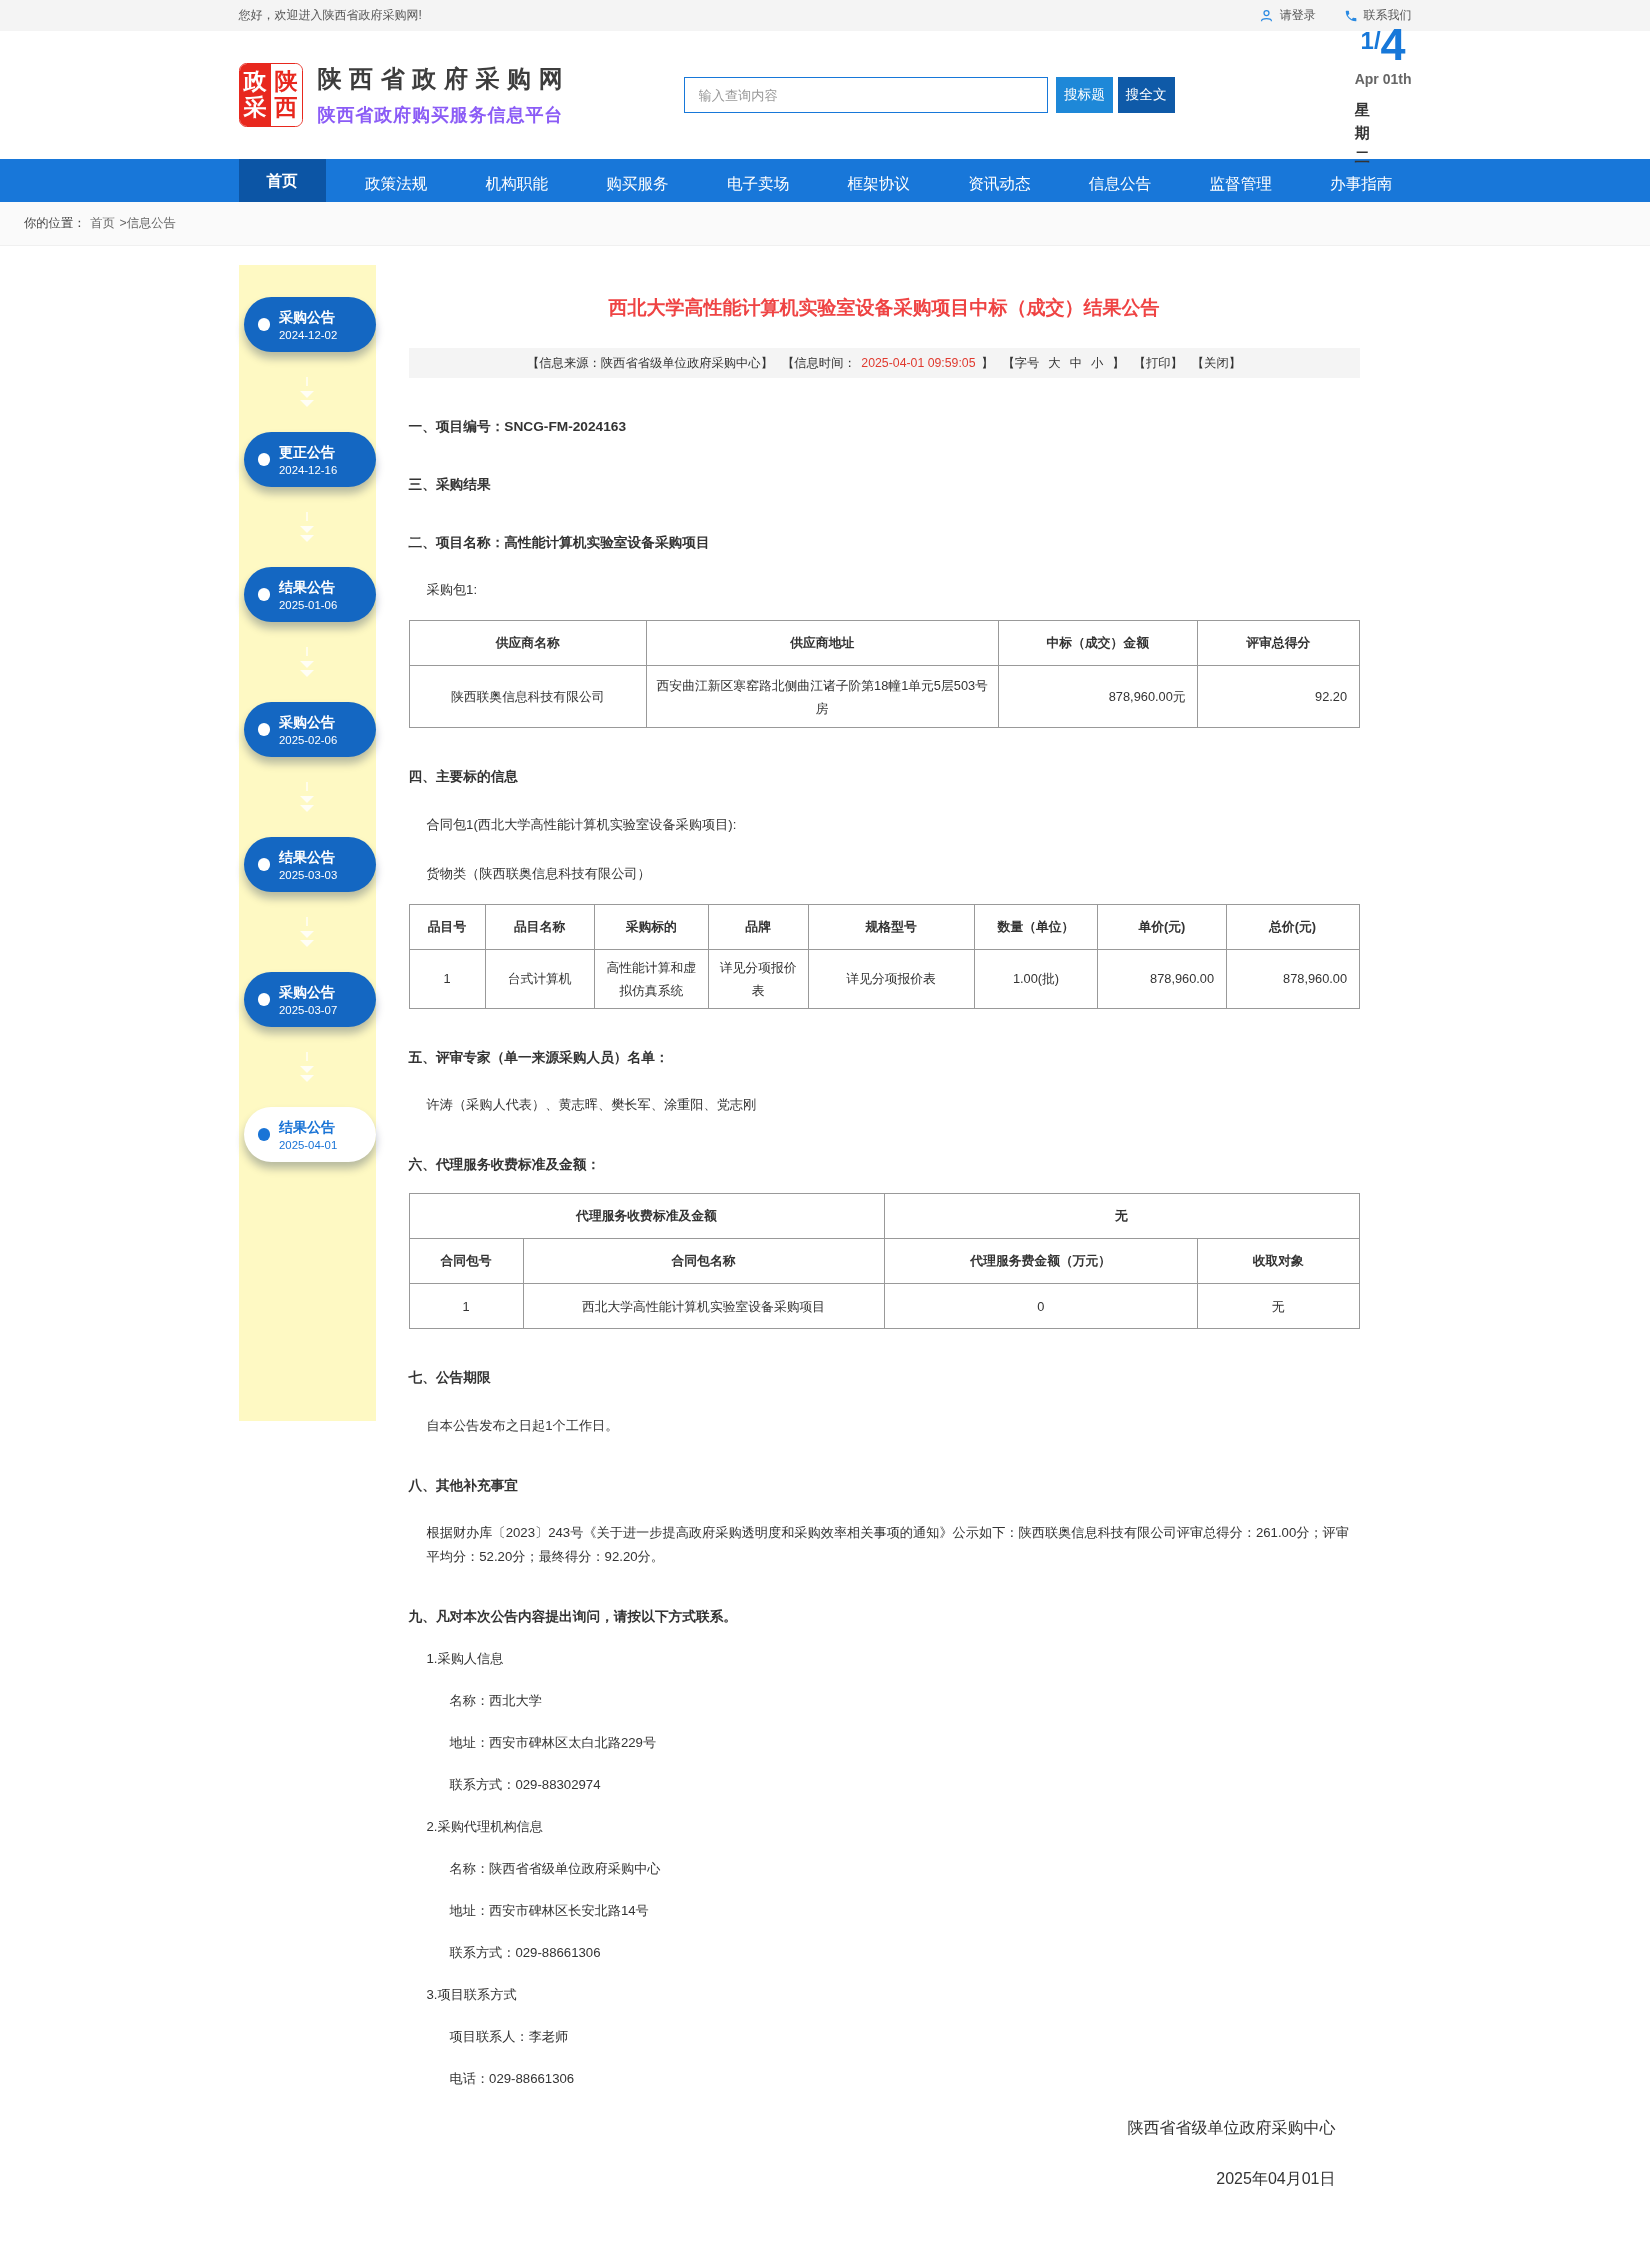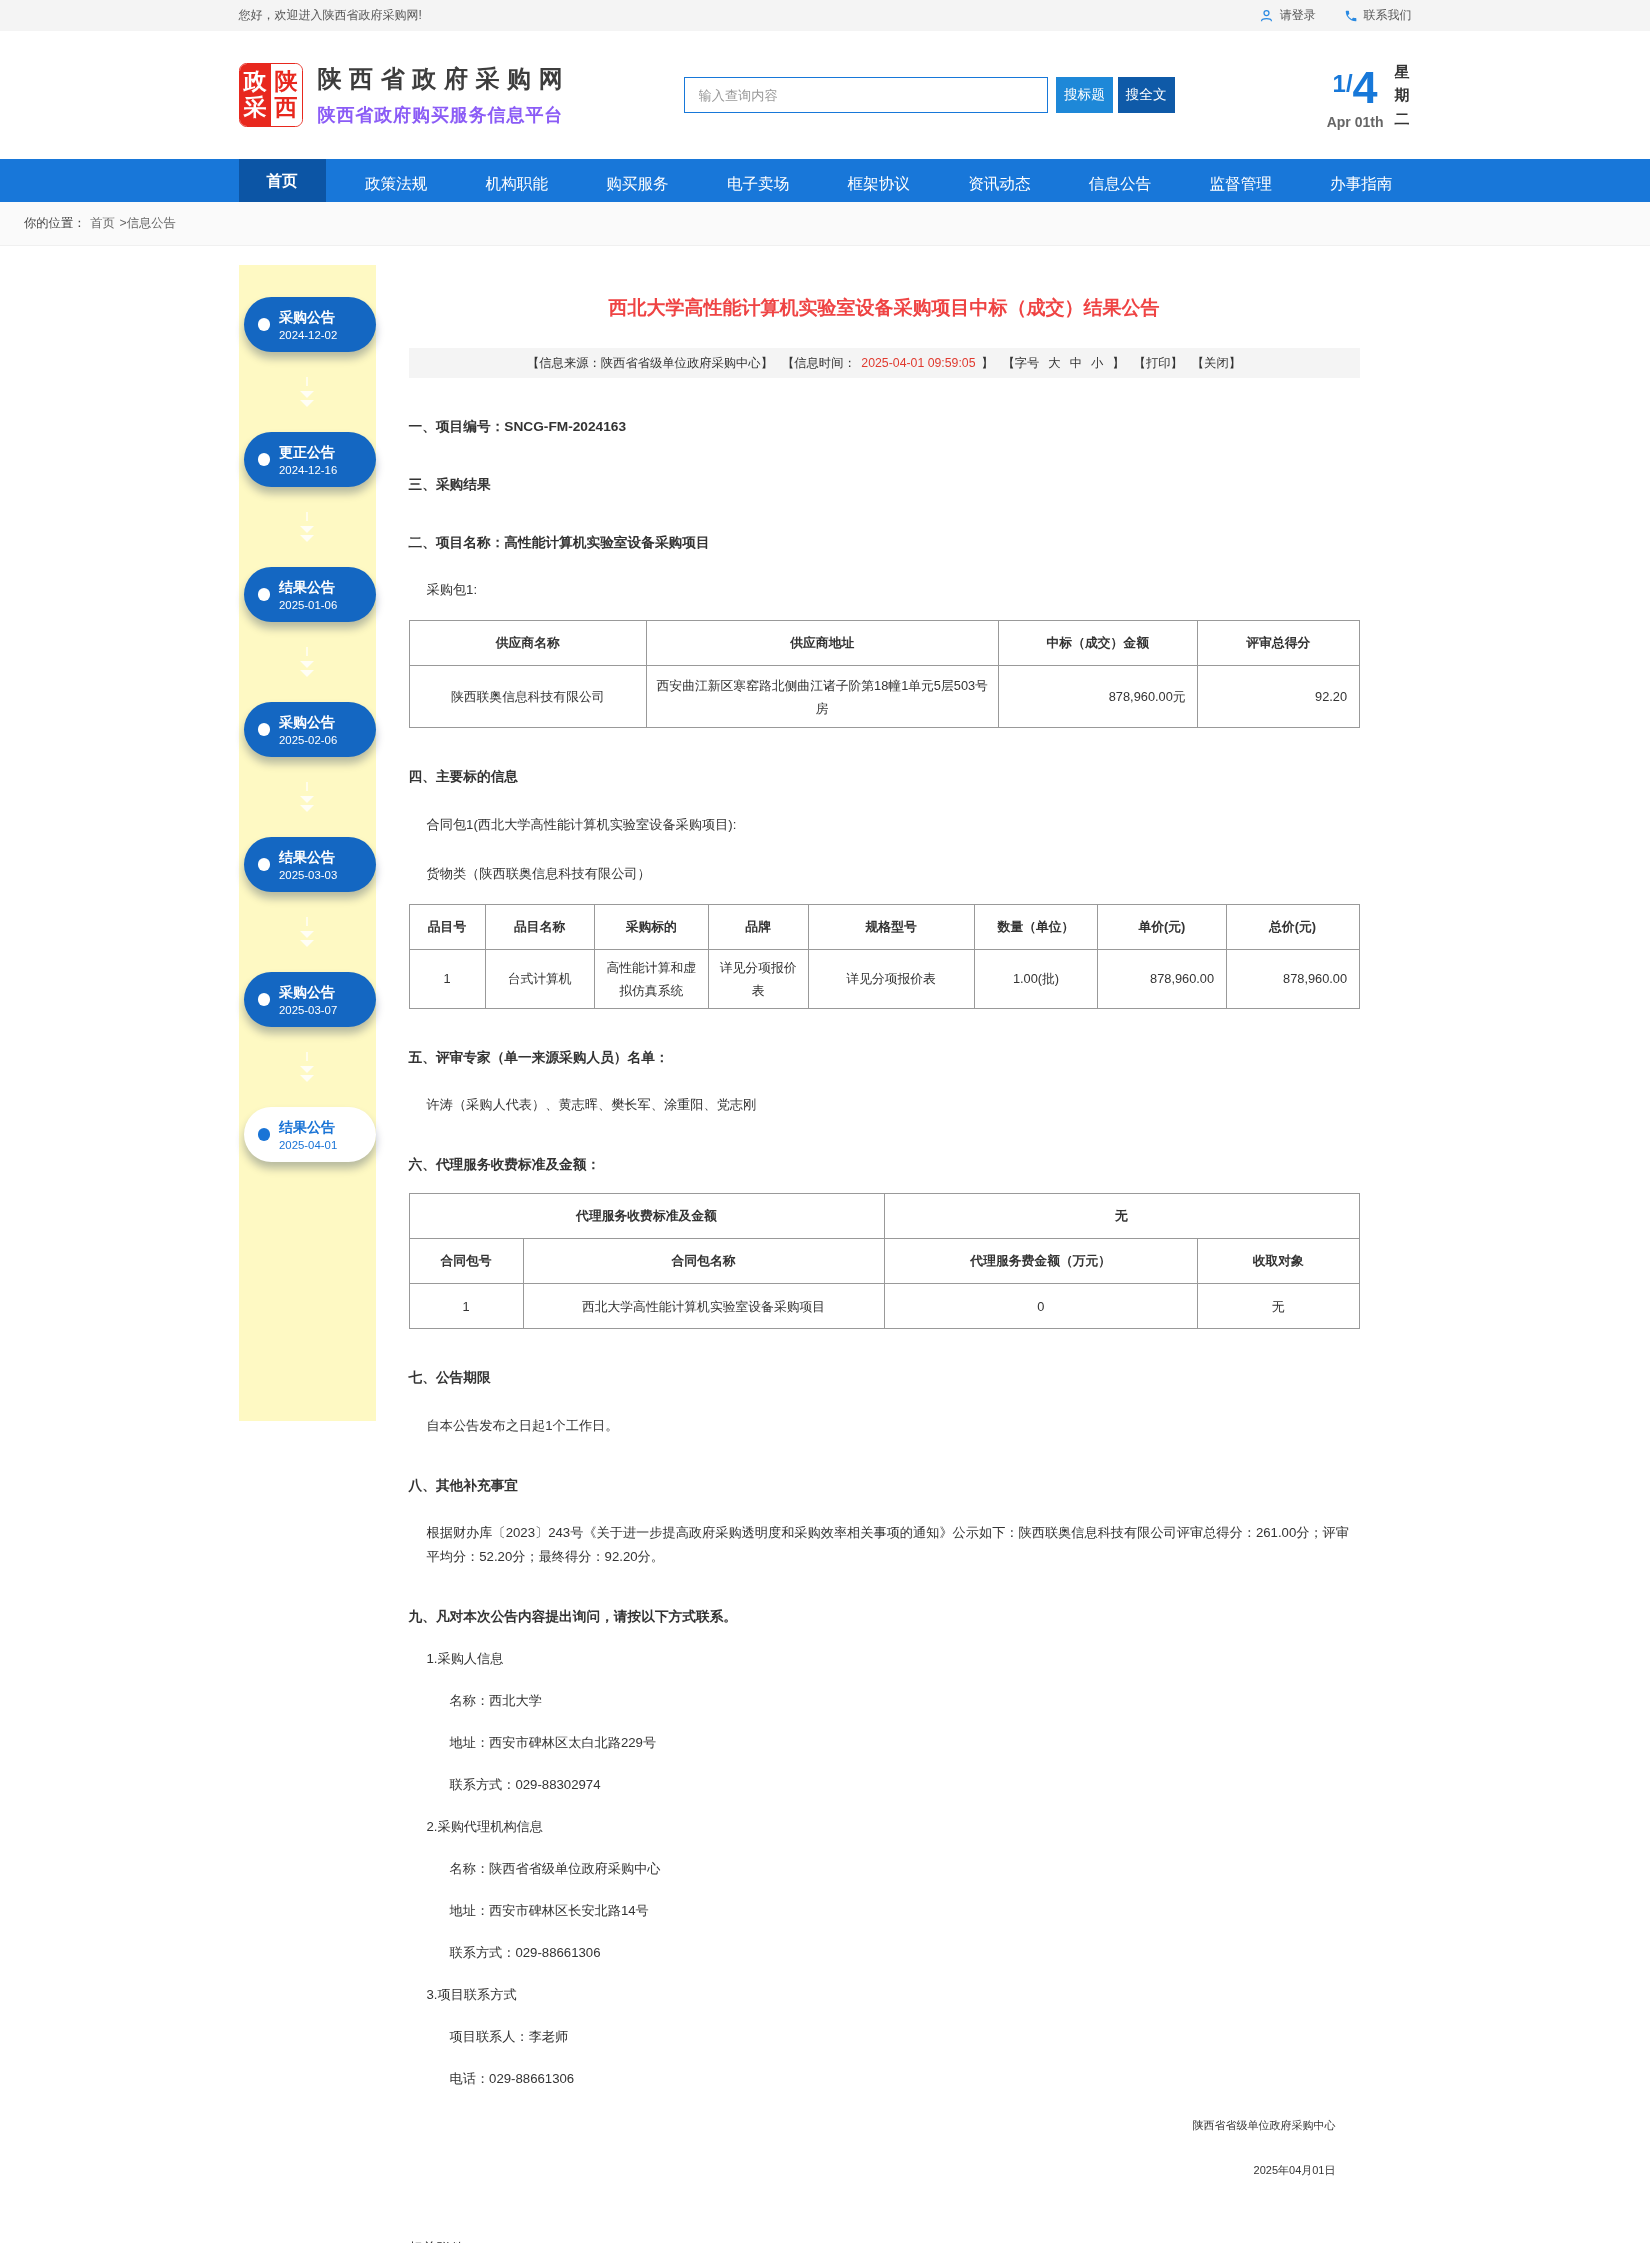--- a/index.html
+++ b/index.html
@@ -22,21 +22,21 @@
   .logo-half.white { background:#fff; color:#e8281e; }
   .title-block { margin-left:15px; }
   .site-title { font-size:24px; font-weight:bold; color:#3d3d3d; letter-spacing:7.6px; white-space:nowrap; }
   .site-subtitle { font-size:18px; font-weight:bold; color:#8b5cf6; letter-spacing:0.9px; margin-top:8.5px; white-space:nowrap; }
   .search-block { display:flex; align-items:center; margin-left:114px; height:36px; }
   .search-input { width:364px; height:36px; border:1.9px solid #1778d9; font-size:13.2px; padding:0 13.2px; color:#333; outline:none; }
   .search-input::placeholder { color:#999; }
   .btn-search { width:57px; height:36px; border:none; color:#fff; font-size:13.7px; cursor:pointer; }
   .btn-title { background:#1e88d8; margin-left:7.6px; }
   .btn-full { background:#0f5aa8; margin-left:4.7px; }
-  .date-block { margin-left:auto; display:flex; align-items:flex-end; gap:11px; }
+  .date-block { margin-left:auto; display:flex; align-items:flex-start; gap:11px;flex-direction:column; }
   .date-col { text-align:center; }
   .date-num { color:#1778d9; line-height:1; white-space:nowrap; }
   .date-md { font-size:24px; font-weight:bold; vertical-align:11.4px; }
   .date-day { font-size:45px; font-weight:bold; }
   .date-en { color:#666; font-weight:bold; font-size:14px; margin-top:3.8px; }
   .weekday { width:17px; font-size:15px; font-weight:bold; color:#333; line-height:1.55; word-break:break-all; }
 
   
   .nav { background:#1877d9; }
   .nav .container { display:flex; align-items:flex-end; justify-content:space-between; height:43px; }
@@ -82,21 +82,21 @@
   th, td { border:0.9px solid #999; font-size:12.8px; color:#333; padding:5.7px 9.5px; text-align:center; word-break:break-all; }
   th { font-weight:bold; height:45px; border-bottom-width:1.9px; }
   td { height:45px; line-height:1.8; }
   .t1 td { height:62px; }
   td.num { text-align:right; padding-right:11.4px; }
   .t3-top th { border-bottom-width:1.9px; }
 
   .contact-line { font-size:13.2px; margin-top:24px; }
   .lv1 { padding-left:18px; }
   .lv2 { padding-left:41px; }
-  .sign { text-align:right; padding-right:24px; font-size:11px; margin-top:30px; }
+  .sign { text-align:right; padding-right:24px; font-size:16px; margin-top:30px; }
 
   .attach { margin-top:62px; }
   .attach-title { font-size:14px; color:#333; }
 </style>
 </head>
 <body>
 
 <div class="topbar">
   <div class="container">
     <span>您好，欢迎进入陕西省政府采购网!</span>

